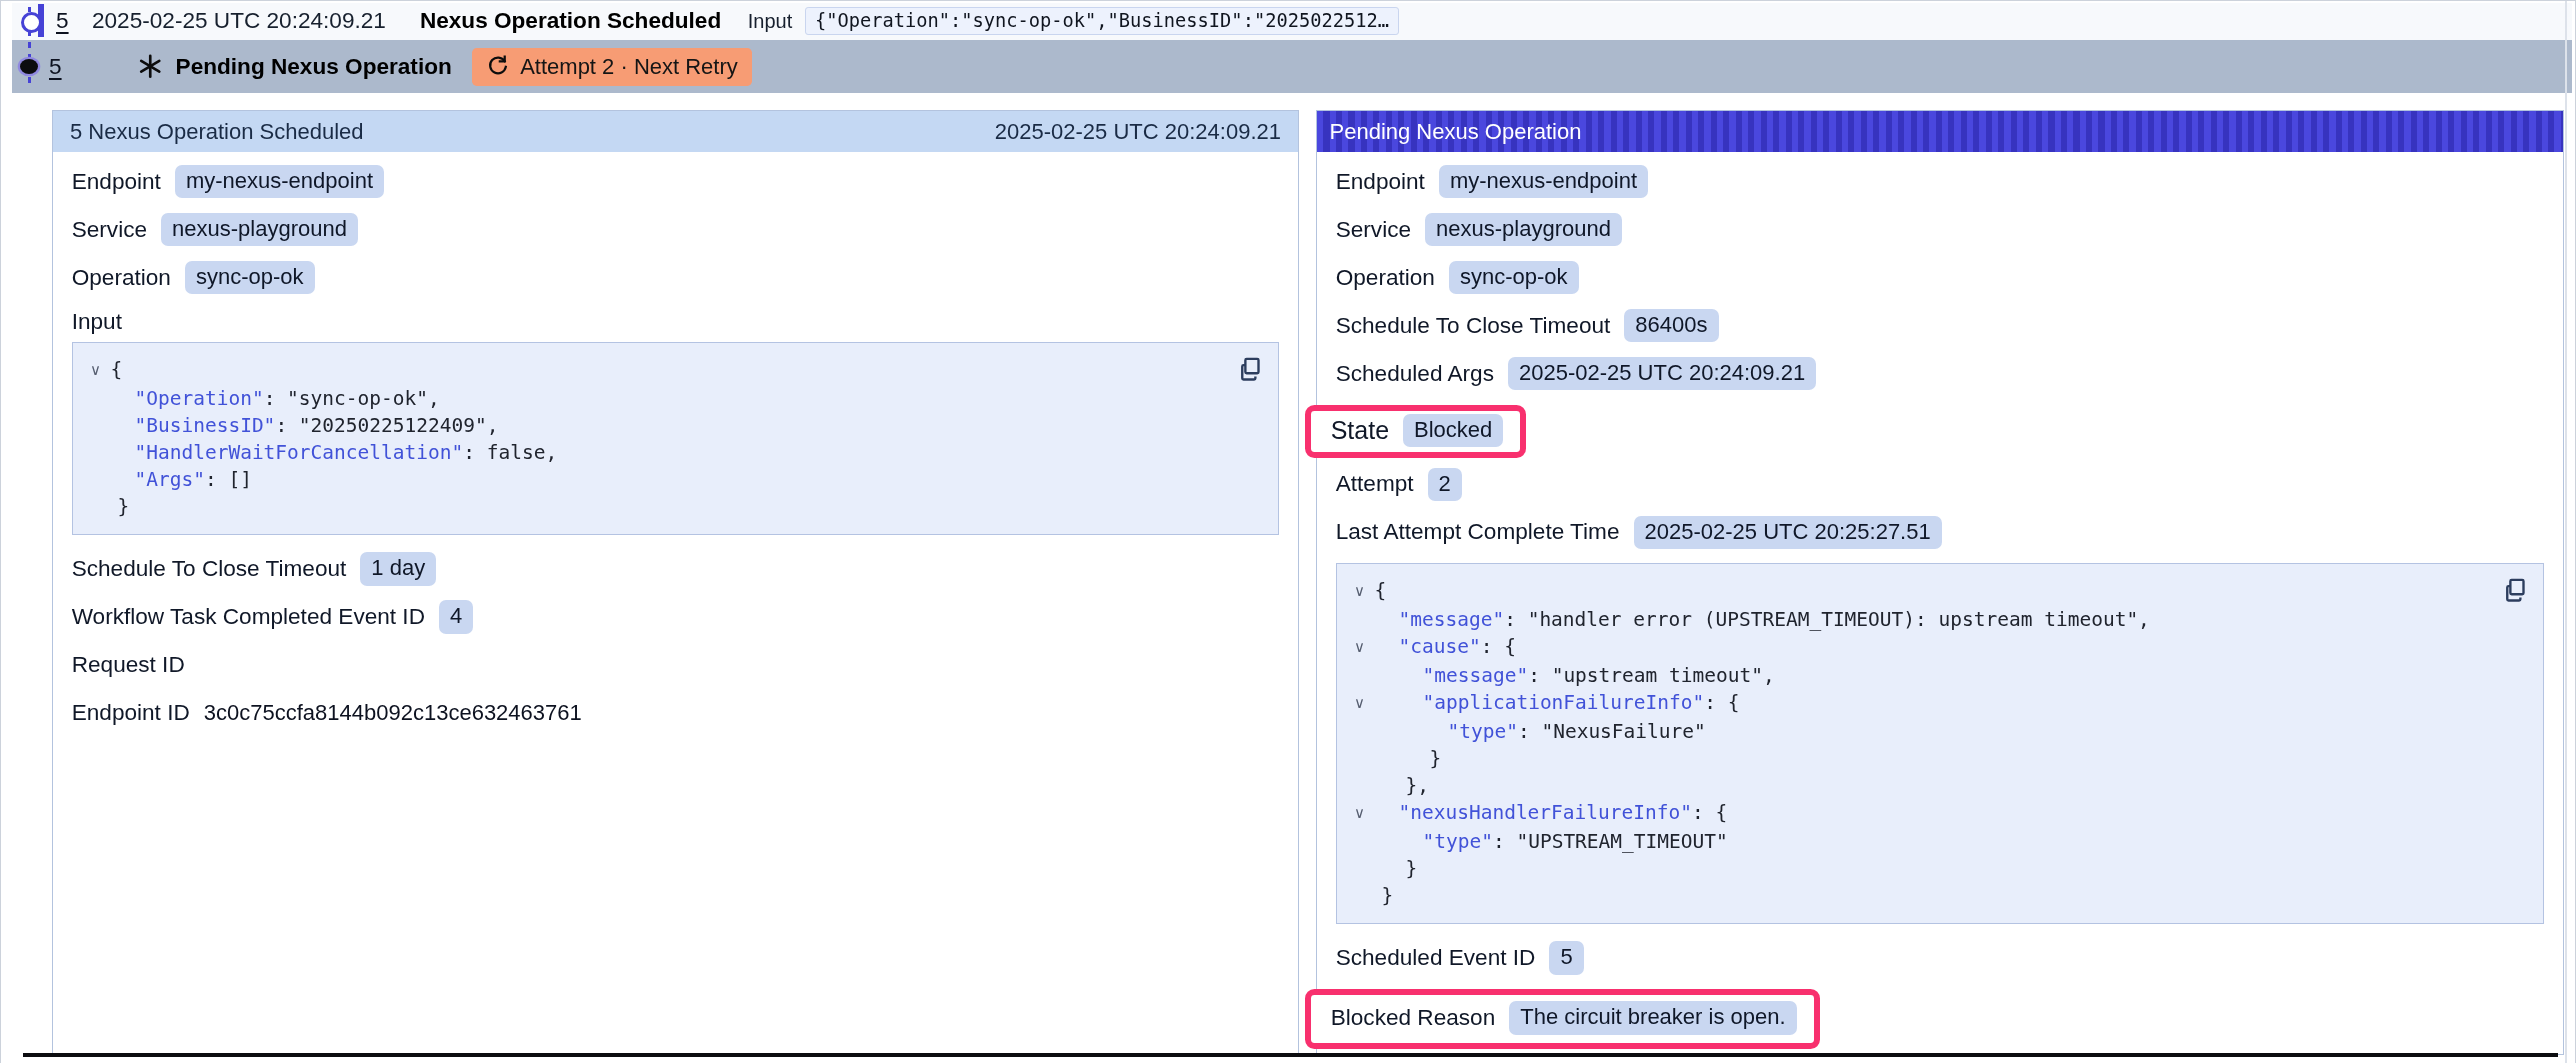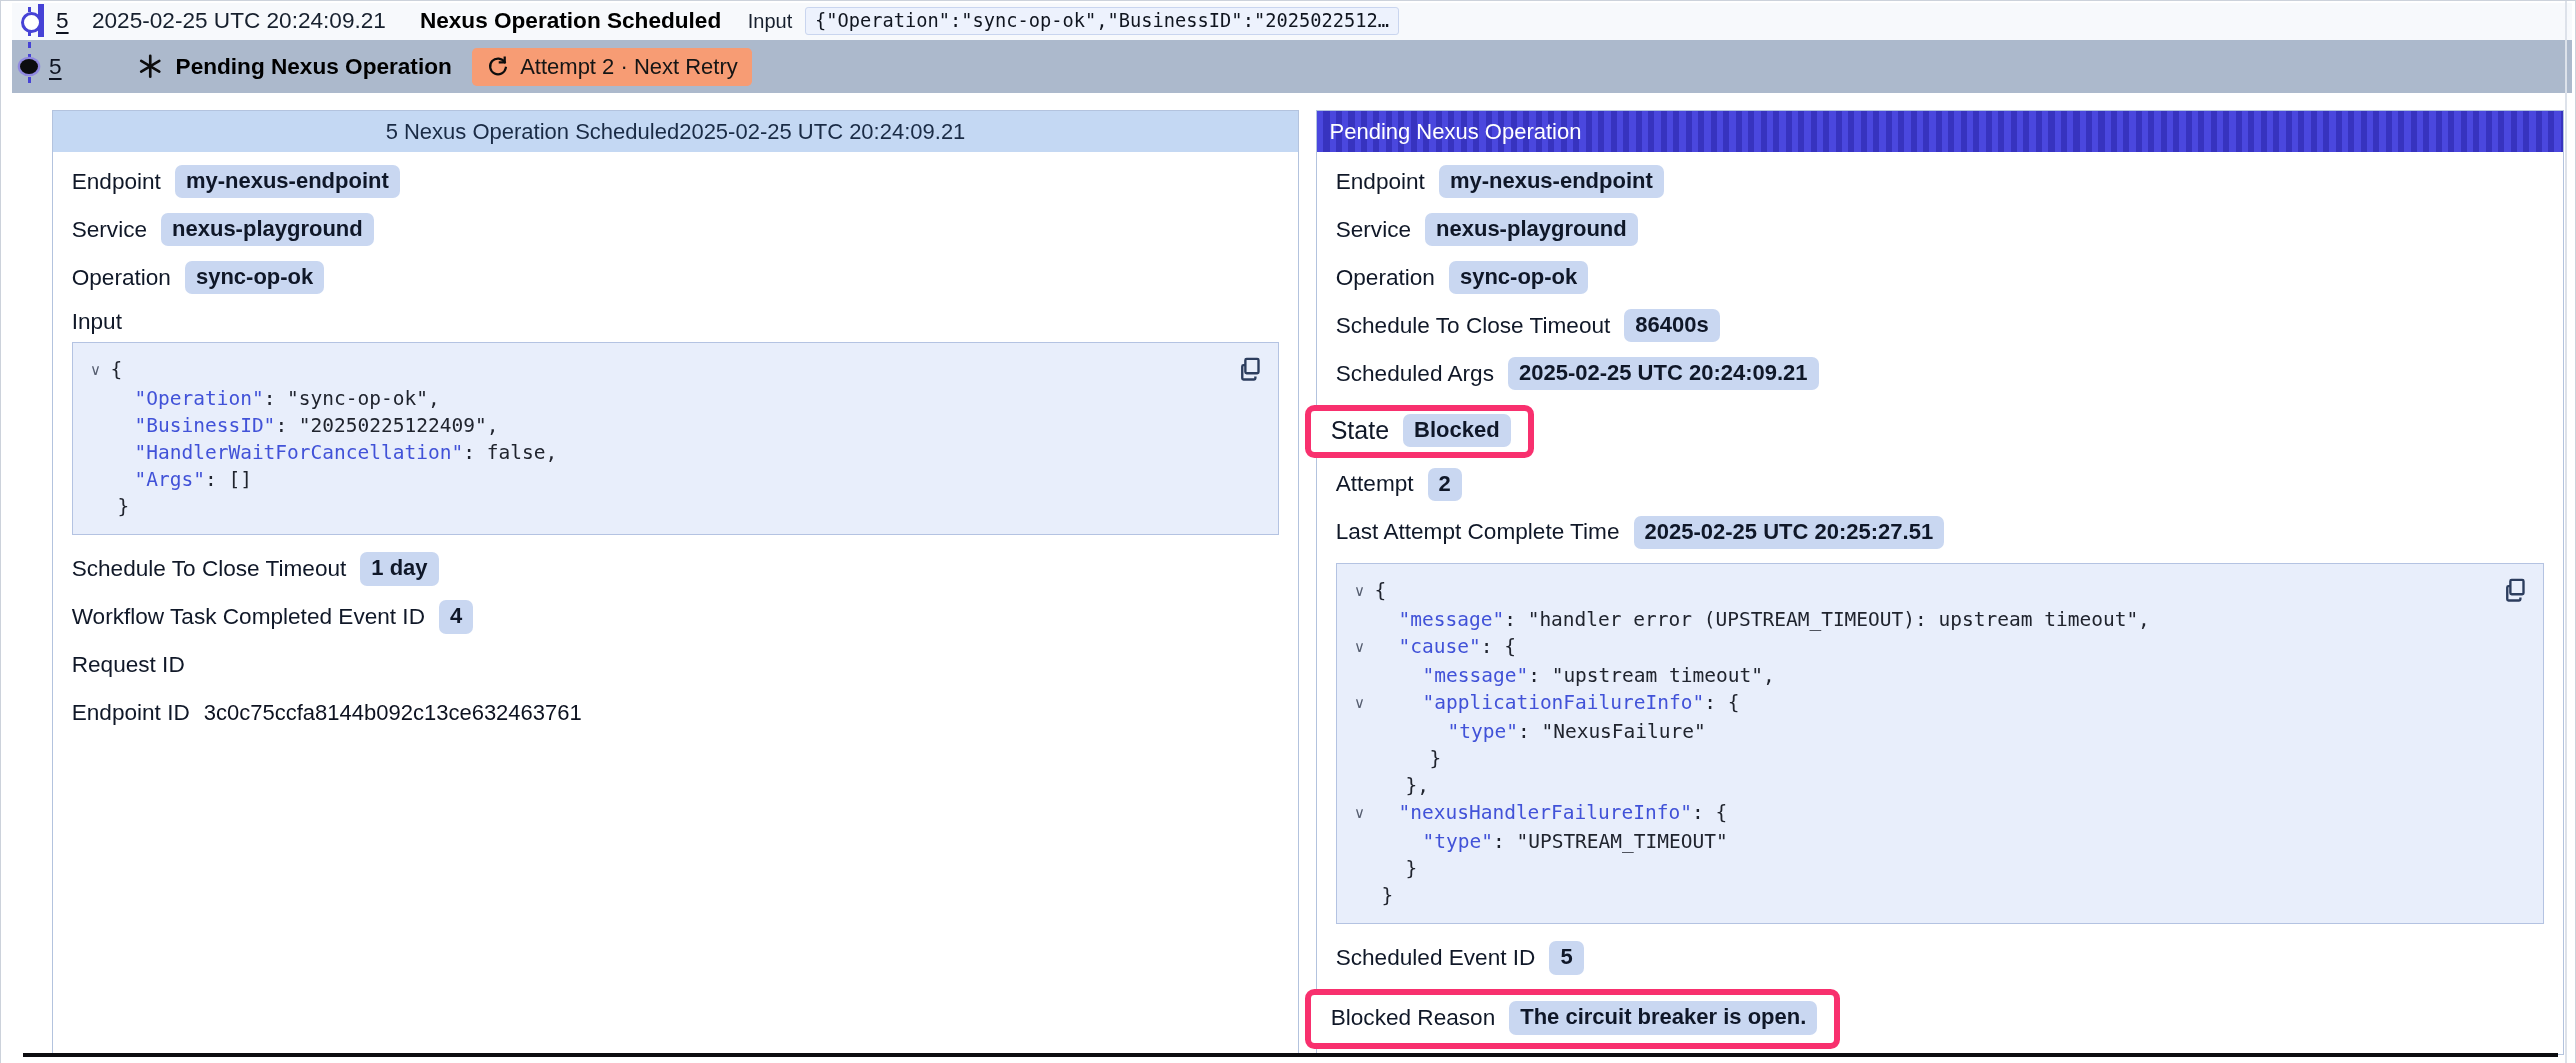--- a/index.html
+++ b/index.html
@@ -19,47 +19,47 @@
   .row1 .evt-title { margin-left:34px; }
   .input-label { font-size:20px; color:#17202e; margin-left:26.5px; }
   .preview-badge {
     margin-left:12.5px; background:var(--preview-bg,#edf2fd); border:1.6px solid var(--preview-border,#c9d5ef);
     border-radius:3.1px; padding:1.6px 9.4px 3.1px; font-family:"DejaVu Sans Mono", monospace; font-size:18.7px; color:#10151f;
     white-space:nowrap;
   }
   .asterisk { width:26.5px; height:26.5px; margin-left:75px; flex:none; }
   .row2 .evt-title { margin-left:12.5px; }
   .attempt-badge {
-    margin-left:20px; display:inline-flex; align-items:center; gap:11px;
+    margin-left:20px; display:inline-flex; align-items:flex-start; gap:11px;
     background:var(--orange,#f79c74); border-radius:4.7px; padding:6px 14px; font-size:22px; color:#151515;
   }
   .attempt-badge svg { width:23.4px; height:23.4px; }
   
   .tl-bar   { position:absolute; left:37px; top:3.1px;  width:5.5px;  height:33px; background:var(--accent,#4642d6); z-index:3; }
   .tl-dash  { position:absolute; left:26.5px; top:6.2px;  width:3.9px;  height:81px; z-index:2;
               background:repeating-linear-gradient(180deg, var(--accent,#4642d6) 0 5.5px, transparent 5.5px 11.7px); }
   .tl-hollow{ position:absolute; left:19.5px; top:11px; width:15px; height:15px; border:3.1px solid var(--accent,#4642d6);
               border-radius:50%; background:#fff; z-index:4; }
   .tl-filled{ position:absolute; left:18.7px; top:58px; width:18px; height:15px; background:#0c0c10;
               border-radius:50%; box-shadow:0 0 0 2.3px #9089e0; z-index:4; }
   
   .panel { position:absolute; top:109px; background:#fff; border:1.6px solid var(--panel-border,#b3c3de); box-sizing:border-box; }
   .panel-left  { left:51px;   width:1247px; height:945px; }
   .panel-right { left:1315px; width:1248px; height:945px; overflow:visible; }
   .panel-header-left {
     height:41px; background:var(--header-bg,#c4d8f3); color:#1a2b45; font-size:22px;
-    display:flex; align-items:center; justify-content:center; padding:0 17px;
+    display:flex; align-items:center; justify-content:space-between; padding:0 17px;
   }
   .panel-header-right {
     height:41px; color:#ffffff; font-size:22px; display:flex; align-items:center; padding:0 12.5px;
     background:repeating-linear-gradient(90deg, var(--stripe-a,#4a47de) 0 6.2px, var(--stripe-b,#3733bf) 6.2px 12.5px);
   }
   .panel-body { padding:12.5px 18.7px 0; }
   .field { display:flex; align-items:center; gap:14px; margin:0 0 14px; font-size:22.6px; color:#101828; min-height:34px; }
-  .badge { background:var(--badge-bg,#c9d7f1); border-radius:7px; padding:3.1px 11px 4.7px; font-size:22px; color:#0f1728; white-space:nowrap;font-weight:bold; }
+  .badge { background:var(--badge-bg,#c9d7f1); border-radius:7px; padding:3.1px 11px 4.7px; font-size:22px; color:#0f1728; white-space:nowrap; }
   .link-value { font-size:22px; color:#0d1220; text-underline-offset:4.7px; cursor:pointer; }
   .section-label { font-size:22.6px; color:#101828; margin:3.1px 0 7.8px; }
   
   .code-block {
     position:relative; background:var(--code-bg,#e8eefb); border:1.6px solid var(--code-border,#b4c3e2);
     margin:4.7px 0 17px; padding:12.5px 50px 14px 7.8px;
   }
   .code-line { display:flex; font-family:"DejaVu Sans Mono", monospace; font-size:19.5px; line-height:27px; color:#20242e; white-space:pre; }
   .code-gutter { width:30px; flex:none; text-align:center; color:#565e70; font-size:15px; line-height:29px; cursor:pointer; font-family:"DejaVu Sans", sans-serif; }
   .code-line .k { color:var(--key-blue,#4152d8); }

